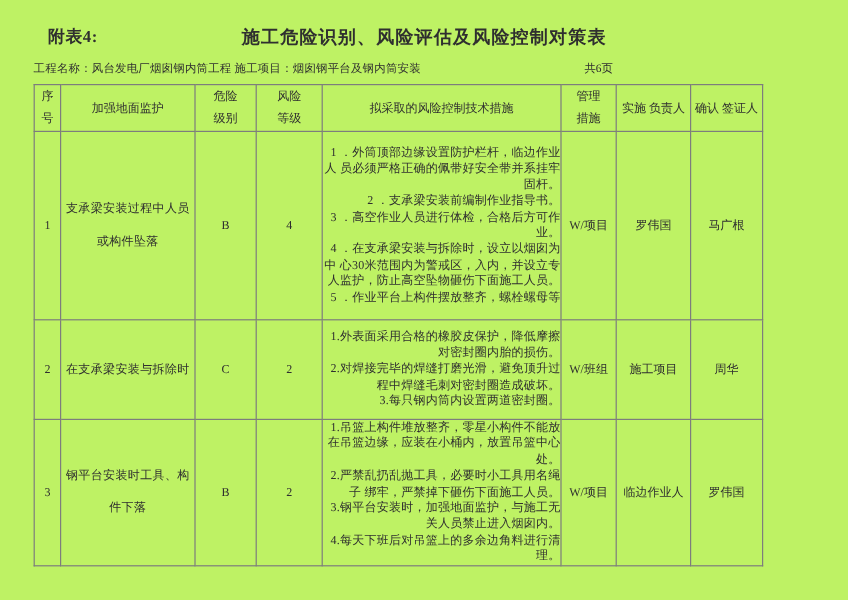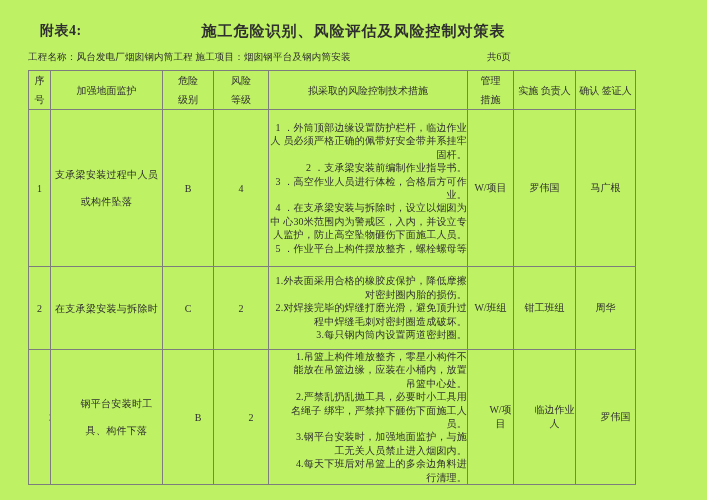--- a/index.html
+++ b/index.html
@@ -47,21 +47,21 @@
   }
   td.measures{
     text-align:right;vertical-align:middle;
     padding:2px 4px 2px 5px;
     white-space:pre-line;
     line-height:13.4px;
     letter-spacing:0.2px;
   }
   tr.r1 td{height:156px;}
   tr.r2 td{height:82px;}
-  tr.r3 td{height:115px;padding-left:20px;}
+  tr.r3 td{height:115px;}
 </style>
 </head>
 <body>
 
 <div class="page">
 
   <div class="title-row">
     <span class="attach-label">附表4:</span>
     <div class="main-title">施工危险识别、风险评估及风险控制对策表</div>
   </div>
@@ -115,21 +115,21 @@
 
       <tr class="r2">
         <td class="center">2</td>
         <td class="desc">在支承梁安装与拆除时</td>
         <td class="center">C</td>
         <td class="center">2</td>
         <td class="measures">1.外表面采用合格的橡胶皮保护，降低摩擦对密封圈内胎的损伤。
 2.对焊接完毕的焊缝打磨光滑，避免顶升过程中焊缝毛刺对密封圈造成破坏。
 3.每只钢内筒内设置两道密封圈。</td>
         <td class="center">W/班组</td>
-        <td class="center">钳工班组</td>
+        <td class="center">施工项目</td>
         <td class="center">周华</td>
       </tr>
 
       <tr class="r3">
         <td class="center">3</td>
         <td class="desc">钢平台安装时工具、构件下落</td>
         <td class="center">B</td>
         <td class="center">2</td>
         <td class="measures">1.吊篮上构件堆放整齐，零星小构件不能放在吊篮边缘，应装在小桶内，放置吊篮中心处。
 2.严禁乱扔乱抛工具，必要时小工具用名绳子 绑牢，严禁掉下砸伤下面施工人员。

